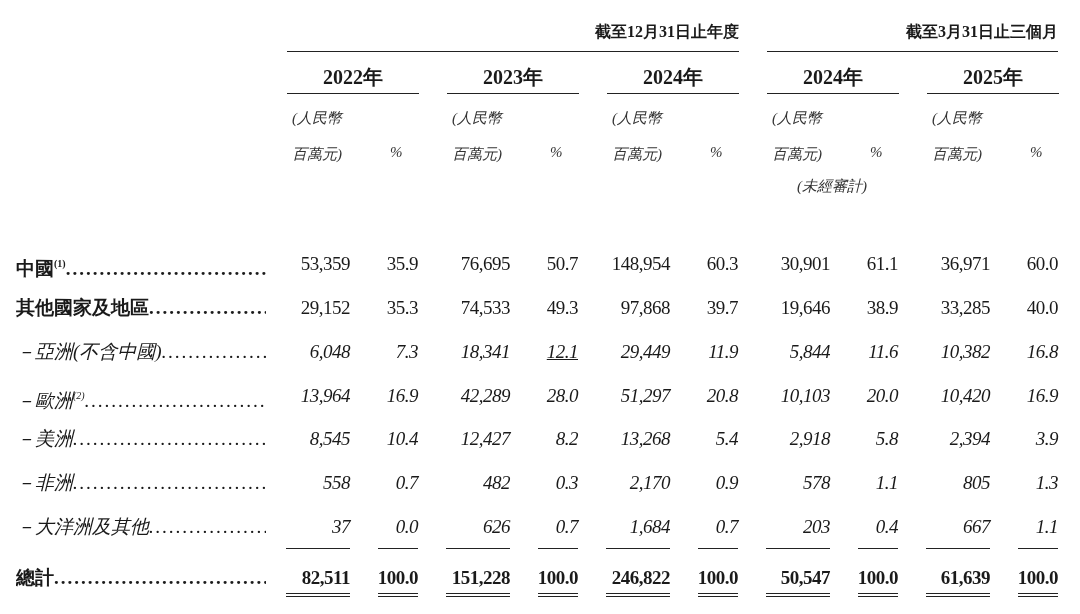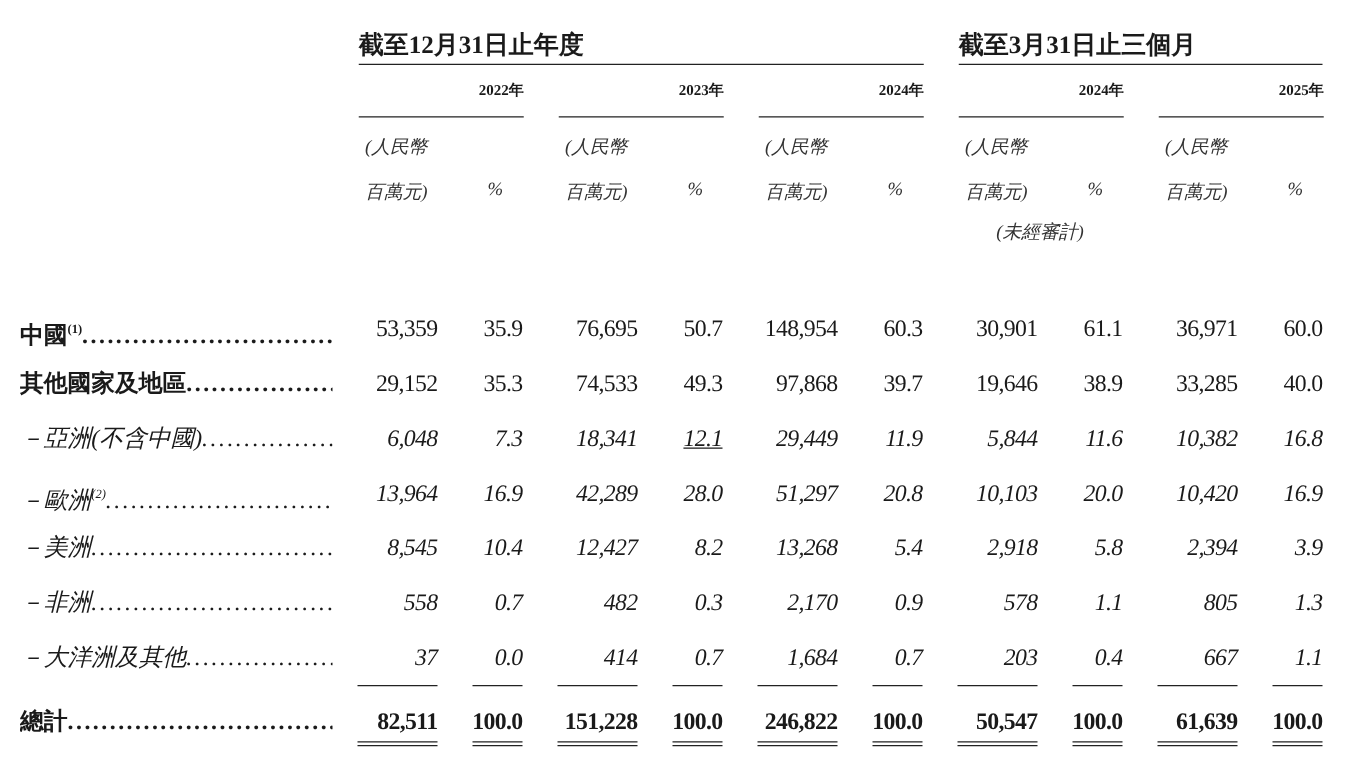--- a/index.html
+++ b/index.html
@@ -1,20 +1,20 @@
 <!DOCTYPE html>
 <html><head>
 <meta charset="utf-8">
 <style>
   html, body { margin:0; padding:0; background:#fff; }
   body { width:1080px; height:614px; position:relative; overflow:hidden;
          font-family:"Liberation Serif","DejaVu Serif",serif; color:#1a1a1a; }
-  .grp { position:absolute; text-align:left; font-weight:bold; font-size:20px; }
+  .grp { position:absolute; text-align:right; font-weight:bold; font-size:16px; }
   .hline { position:absolute; height:0; border-top:1.6px solid #222; }
-  .yr { position:absolute; text-align:right; font-weight:bold; font-size:12px; }
+  .yr { position:absolute; text-align:center; font-weight:bold; font-size:20px; }
   .unit { position:absolute; font-style:italic; font-size:15px; line-height:36px; color:#333; }
   .pct { position:absolute; font-style:italic; font-size:15px; color:#333; }
   .row { position:absolute; left:0; width:1080px; height:40px; }
   .label { position:absolute; left:16px; top:0; width:250px; font-size:19px; line-height:40px;
            white-space:nowrap; overflow:hidden; }
   .label.bold { font-weight:bold; }
   .label.ital { font-style:italic; }
   .label .dots { letter-spacing:2px; }
   .label sup { font-size:10px; vertical-align:8px; }
   .cell { position:absolute; top:0; line-height:40px; text-align:right; font-size:19px;
@@ -146,21 +146,21 @@
       <div class="cell" style="left: 648px; width: 90px;">0.9</div>
       <div class="cell" style="left: 740px; width: 90px;">578</div>
       <div class="cell" style="left: 808px; width: 90px;">1.1</div>
       <div class="cell" style="left: 900px; width: 90px;">805</div>
       <div class="cell" style="left: 968px; width: 90px;">1.3</div>
     </div>
     <div class="row ital" style="top: 507px;">
       <div class="label ital"><span>－大洋洲及其他</span><span class="dots">.....................................</span></div>
       <div class="cell" style="left: 260px; width: 90px;">37</div>
       <div class="cell" style="left: 328px; width: 90px;">0.0</div>
-      <div class="cell" style="left: 420px; width: 90px;">414</div>
+      <div class="cell" style="left: 420px; width: 90px;">626</div>
       <div class="cell" style="left: 488px; width: 90px;">0.7</div>
       <div class="cell" style="left: 580px; width: 90px;">1,684</div>
       <div class="cell" style="left: 648px; width: 90px;">0.7</div>
       <div class="cell" style="left: 740px; width: 90px;">203</div>
       <div class="cell" style="left: 808px; width: 90px;">0.4</div>
       <div class="cell" style="left: 900px; width: 90px;">667</div>
       <div class="cell" style="left: 968px; width: 90px;">1.1</div>
     </div>
     <div class="uline" style="left: 286px; width: 64px; top: 548px;"></div>
     <div class="uline" style="left: 378px; width: 40px; top: 548px;"></div>

